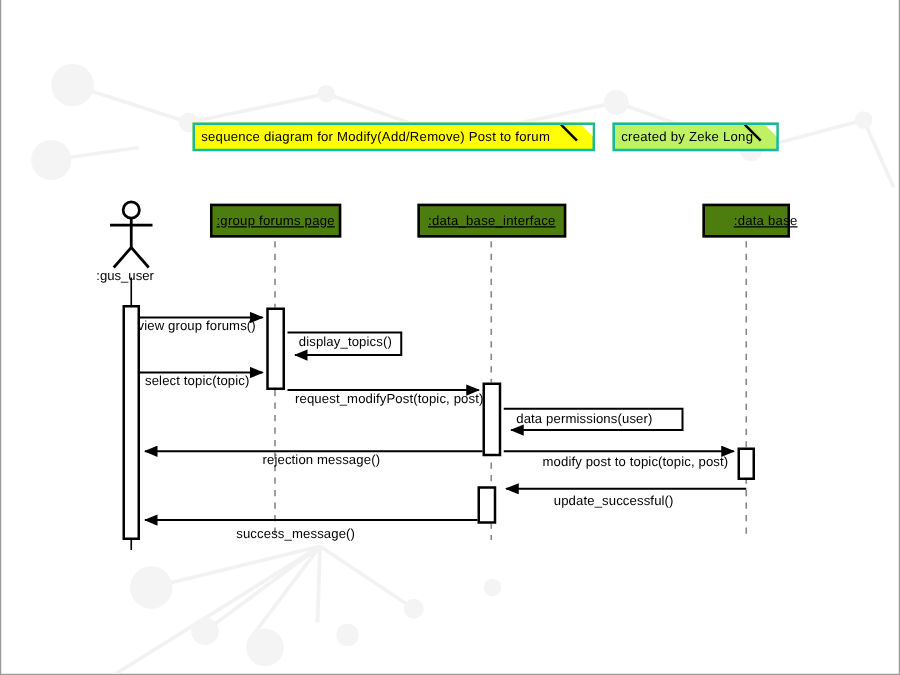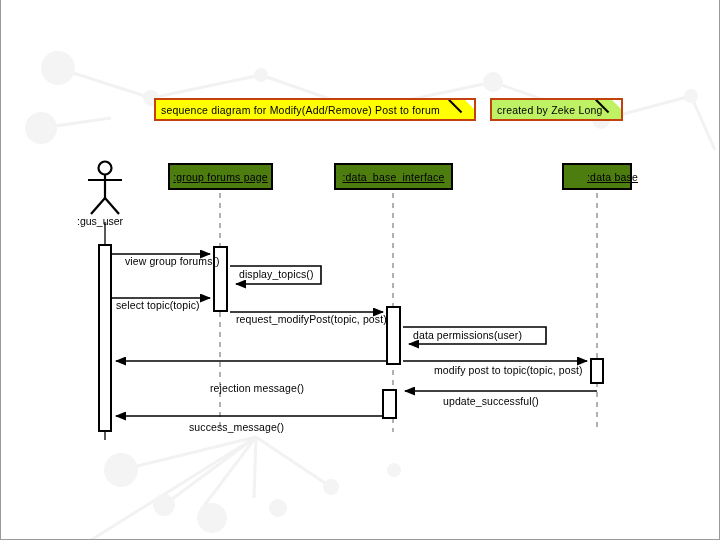--- a/index.html
+++ b/index.html
@@ -29,21 +29,21 @@
   }
   #diagram {
     position: absolute;
     left: 0; top: 0;
     width: 720px; height: 540px;
   }
 
   
   .note {
     position: absolute;
-    border: 2px solid #c2410c;
+    border: 2px solid #14b8a6;
     box-sizing: border-box;
     font-size: 10.5px;
     color: #000000;
     letter-spacing: 0.2px;
     white-space: nowrap;
     overflow: hidden;
     display: flex;
     align-items: center;
     padding-left: 5px;
   }
@@ -247,31 +247,31 @@
     <span class="fold"></span>
     <span class="fold-edge"></span>
   </div>
 
   <div class="note" id="author-note">
     <span>created by Zeke Long</span>
     <span class="fold"></span>
     <span class="fold-edge"></span>
   </div>
 
-  <div class="msg-label" style="left:124px; top:255px;">view group forums()</div>
+  <div class="msg-label" style="left:109px; top:255px;">view group forums()</div>
 
   <div class="msg-label" style="left:238px; top:268px;">display_topics()</div>
 
   <div class="msg-label" style="left:115px; top:299px;">select topic(topic)</div>
 
   <div class="msg-label" style="left:235px; top:313px;">request_modifyPost(topic, post)</div>
 
   <div class="msg-label" style="left:412px; top:329px;">data permissions(user)</div>
 
-  <div class="msg-label" style="left:209px; top:362px;margin-top:20px;">rejection message()</div>
+  <div class="msg-label" style="left:209px; top:362px;">rejection message()</div>
 
   <div class="msg-label" style="left:433px; top:364px;">modify post to topic(topic, post)</div>
 
   <div class="msg-label" style="left:442px; top:395px;">update_successful()</div>
 
   <div class="msg-label" style="left:188px; top:421px;">success_message()</div>
 
 </div>
 
 </body></html>

